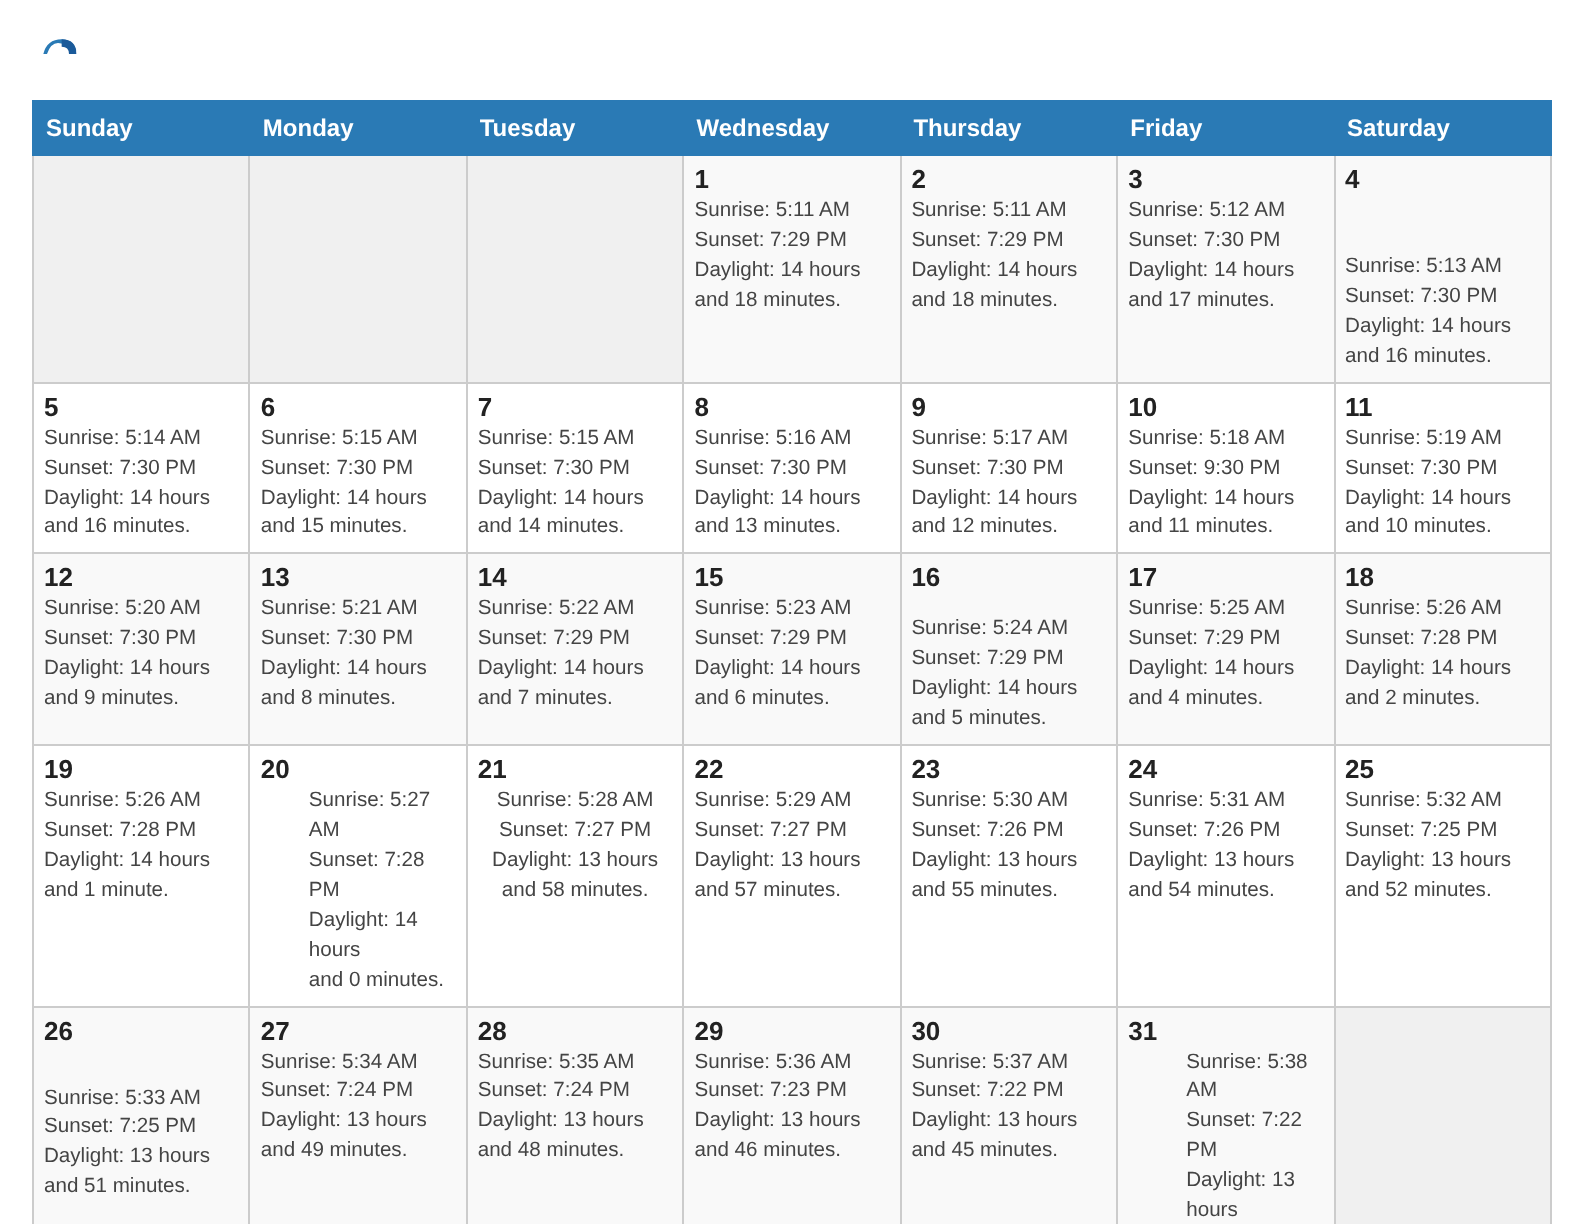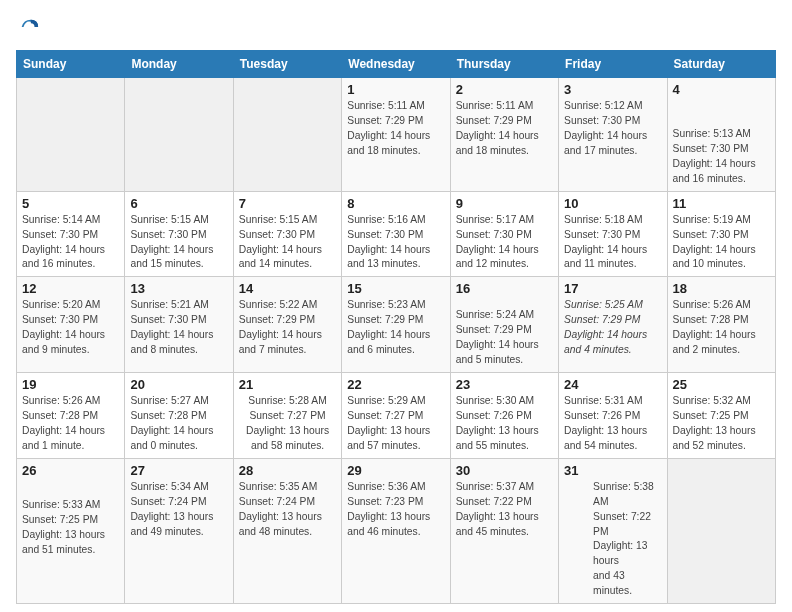--- a/index.html
+++ b/index.html
@@ -187,21 +187,21 @@
         <td>
           <span class="day-number">9</span>
           <div class="day-info" style="white-space: pre-line;">Sunrise: 5:17 AM
 Sunset: 7:30 PM
 Daylight: 14 hours
 and 12 minutes.</div>
         </td>
         <td>
           <span class="day-number">10</span>
           <div class="day-info" style="white-space: pre-line;">Sunrise: 5:18 AM
-Sunset: 7:30 PM
+Sunset: 9:30 PM
 Daylight: 14 hours
 and 11 minutes.</div>
         </td>
         <td>
           <span class="day-number">11</span>
           <div class="day-info" style="white-space: pre-line;">Sunrise: 5:19 AM
 Sunset: 7:30 PM
 Daylight: 14 hours
 and 10 minutes.</div>
         </td>
@@ -237,21 +237,21 @@
         </td>
         <td>
           <span class="day-number">16</span>
           <div class="day-info" style="white-space: pre-line; margin-top: 12px;">Sunrise: 5:24 AM
 Sunset: 7:29 PM
 Daylight: 14 hours
 and 5 minutes.</div>
         </td>
         <td>
           <span class="day-number">17</span>
-          <div class="day-info" style="white-space: pre-line; font-style: italic;">Sunrise: 5:25 AM
+          <div class="day-info" style="white-space: pre-line;">Sunrise: 5:25 AM
 Sunset: 7:29 PM
 Daylight: 14 hours
 and 4 minutes.</div>
         </td>
         <td>
           <span class="day-number">18</span>
           <div class="day-info" style="white-space: pre-line;">Sunrise: 5:26 AM
 Sunset: 7:28 PM
 Daylight: 14 hours
 and 2 minutes.</div>
@@ -260,21 +260,21 @@
       <tr>
         <td>
           <span class="day-number">19</span>
           <div class="day-info" style="white-space: pre-line;">Sunrise: 5:26 AM
 Sunset: 7:28 PM
 Daylight: 14 hours
 and 1 minute.</div>
         </td>
         <td>
           <span class="day-number">20</span>
-          <div class="day-info" style="white-space: pre-line;">Sunrise: 5:27 AM
+          <div class="day-info" style="white-space: pre-line; margin-left: 24px;">Sunrise: 5:27 AM
 Sunset: 7:28 PM
 Daylight: 14 hours
 and 0 minutes.</div>
         </td>
         <td>
           <span class="day-number">21</span>
           <div class="day-info" style="white-space: pre-line; text-align: center;">Sunrise: 5:28 AM
 Sunset: 7:27 PM
 Daylight: 13 hours
 and 58 minutes.</div>

